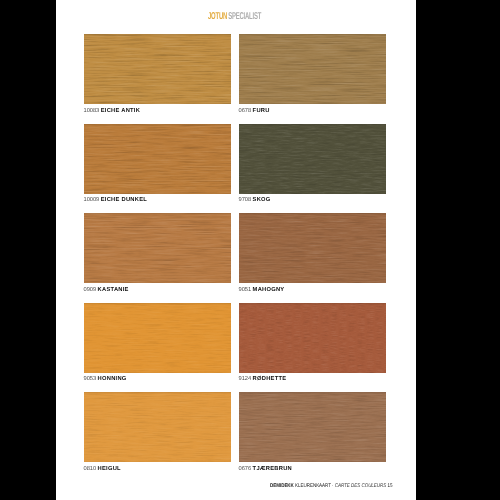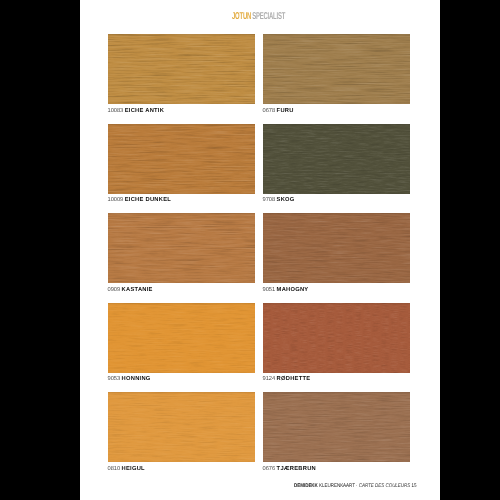--- a/index.html
+++ b/index.html
@@ -2,21 +2,21 @@
 <html><head>
 <meta charset="utf-8">
 <title>Jotun Specialist Demidekk colour card</title>
 <style>
   html,body{margin:0;padding:0;}
   body{width:500px;height:500px;background:#000;overflow:hidden;
        font-family:"Liberation Sans",sans-serif;
        -webkit-font-smoothing:antialiased;text-rendering:geometricPrecision;}
 
   
-  #page{position:absolute;left:80px;top:0;width:360px;height:500px;background:#fff;text-align:center;}
+  #page{position:absolute;left:56px;top:0;width:360px;height:500px;background:#fff;text-align:center;}
 
   
   #logo{position:absolute;left:152px;top:13px;font-size:9.9px;letter-spacing:-.3px;
         font-weight:600;white-space:nowrap;line-height:7px;
         transform:scaleX(.60);transform-origin:0 0;}
   #logo .brand-b{margin-left:1.6px;}
 
   
   #grid{position:absolute;left:0;top:0;width:360px;height:500px;}
   .sw{position:absolute;width:147.4px;}

